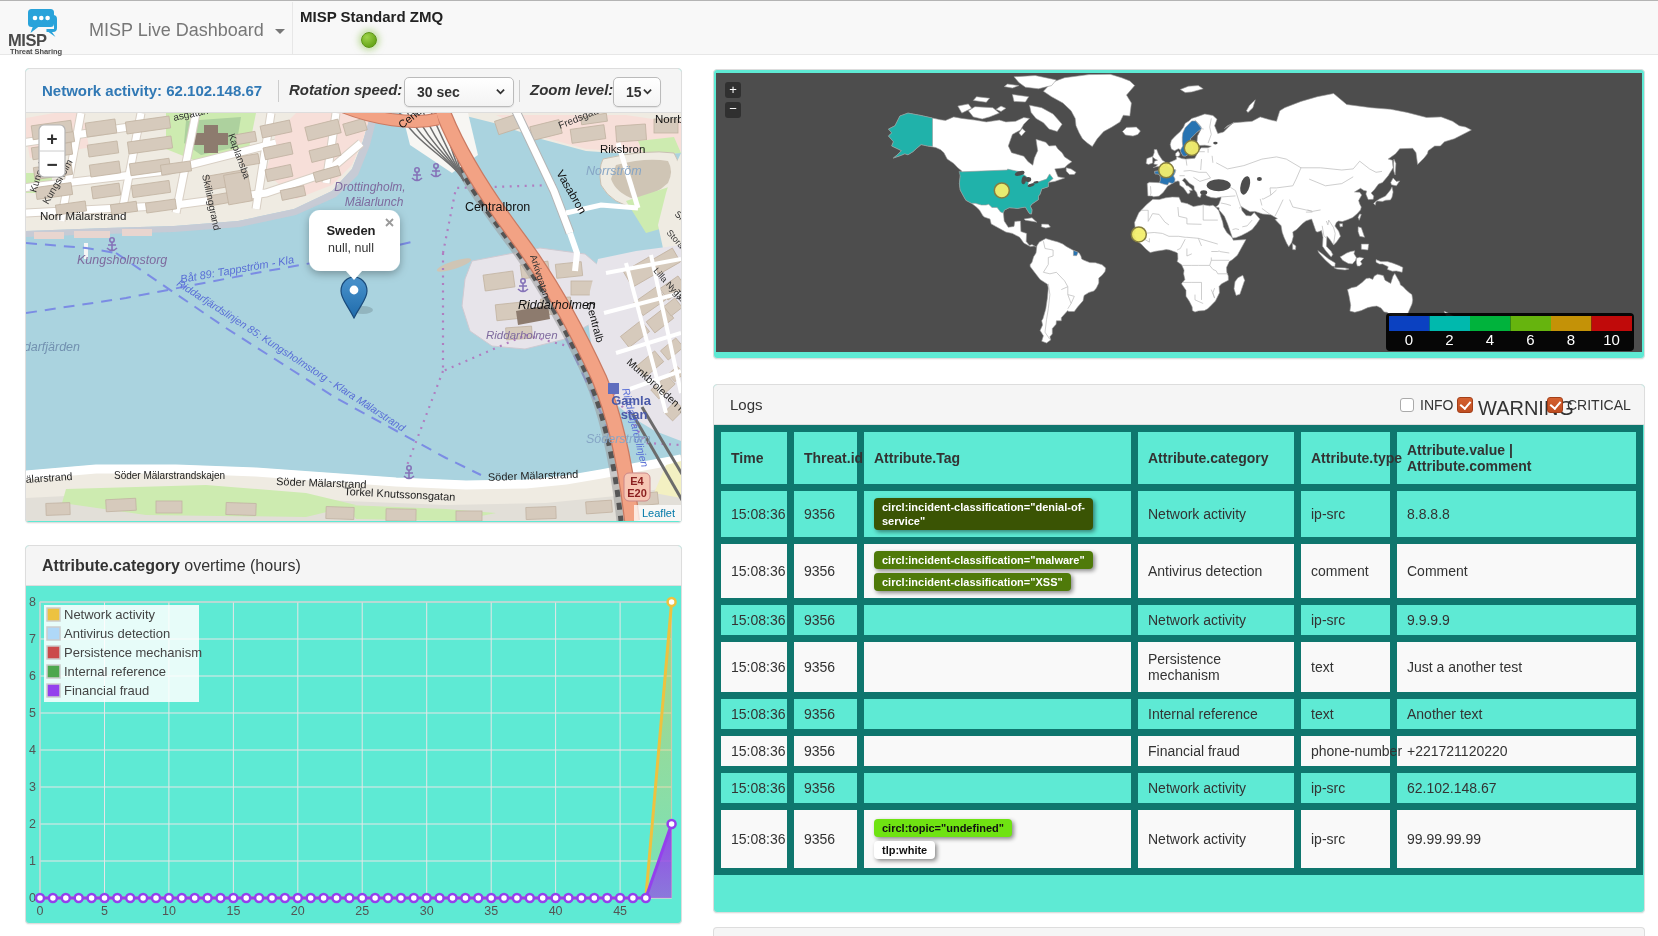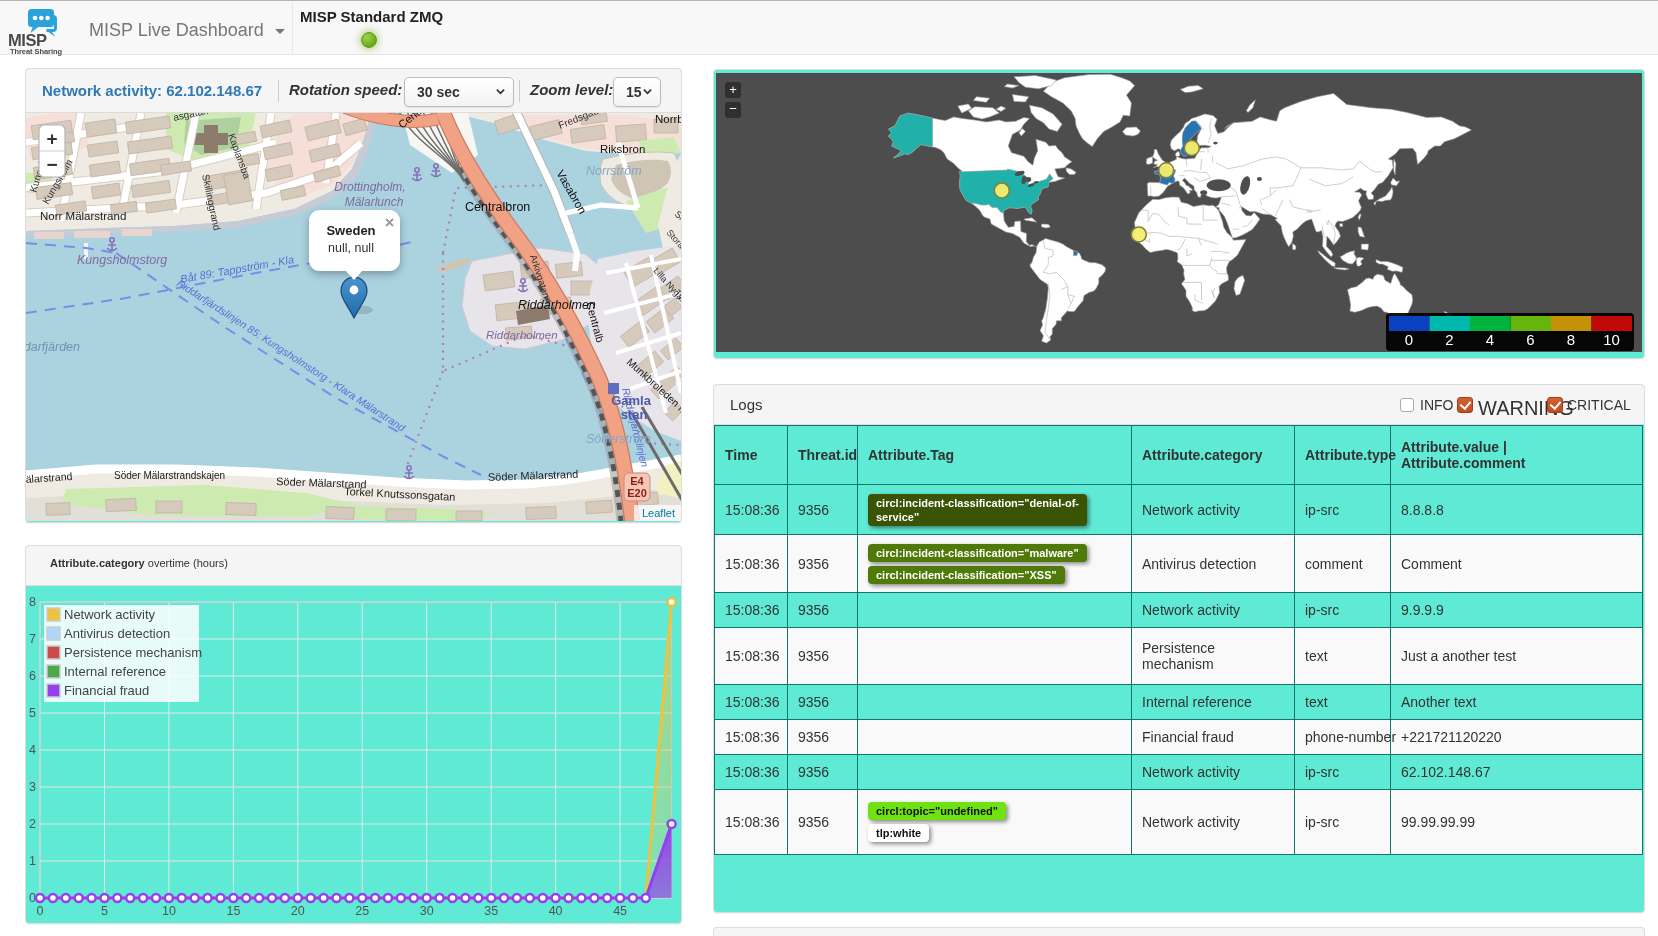--- a/index.html
+++ b/index.html
@@ -8,21 +8,21 @@
 .caret{display:inline-block;width:0;height:0;border-left:5px solid transparent;border-right:5px solid transparent;border-top:5px solid #777;margin-left:6px;vertical-align:middle}
 .navdiv{position:absolute;left:292px;top:1px;height:53px;width:1px;background:#e7e7e7}
 .zmqtitle{position:absolute;left:300px;top:7px;font-weight:bold;font-size:15px;color:#222}
 .zmqdot{position:absolute;left:361px;top:31px;width:16px;height:16px;border-radius:50%;background:radial-gradient(circle at 35% 30%,#9ed44a,#6aa81c 70%);box-shadow:0 0 7px 2px rgba(130,190,60,.55);border:1px solid #5b9415}
 .panel{position:absolute;background:#5eead4;border:1px solid #ddd;border-radius:4px;box-shadow:0 1px 1px rgba(0,0,0,.05)}
 .phead{background:#f5f5f5;border-bottom:1px solid #ddd;border-radius:3px 3px 0 0;color:#333}
 .selbox{position:absolute;height:30px;background:linear-gradient(#ffffff,#f3f3f3);border:1px solid #bbb;border-radius:5px;box-shadow:0 1px 1px rgba(0,0,0,.08);font-weight:bold;font-size:14px;color:#333;line-height:28px;padding-left:12px}
 .selbox .chev{position:absolute;right:8px;top:9px;width:9px;height:9px}
 .itl{font-style:italic;font-weight:bold;color:#333;font-size:15px}
 table.logs{border-collapse:collapse;width:929px;table-layout:fixed;font-size:14px}
-table.logs th,table.logs td{border:1px solid #0f766e;padding:7px 10px;vertical-align:middle;text-align:left;font-size:14px;color:#333}
+table.logs th,table.logs td{border:7px solid #0f766e;padding:7px 10px;vertical-align:middle;text-align:left;font-size:14px;color:#333}
 table.logs th{font-weight:bold}
 table.logs tr.odd td{background:#f9f9f9}
 .tag{display:inline-block;font-weight:bold;font-size:11px;padding:2px 8px;border-radius:4px;box-shadow:2px 2px 4px rgba(0,0,0,.45);line-height:14px}
 .cb{display:inline-block;width:14px;height:14px;border:1px solid #aaa;border-radius:3px;background:#fff;vertical-align:-2px}
 .cbc{display:inline-block;width:16px;height:16px;border-radius:3px;background:linear-gradient(#d4602f,#bf4e22);vertical-align:-3px;position:relative;border:1px solid #a33f18}
 .cbc:after{content:"";position:absolute;left:4px;top:1px;width:5px;height:8px;border:solid #fff;border-width:0 2.5px 2.5px 0;transform:rotate(40deg)}
 </style></head>
 <body>
 <div class="navbar">
   <div class="logo">
@@ -289,21 +289,21 @@
           <filter id="psh" x="-30%" y="-30%" width="160%" height="160%">
             <feDropShadow dx="0" dy="3" stdDeviation="4" flood-opacity="0.3"></feDropShadow>
           </filter>
         </defs>
       </svg>
     </div>
 </div>
 
 <div class="panel" style="left:25px;top:545px;width:657px;height:379px">
   <div class="phead" style="height:40px;position:relative">
-    <span style="position:absolute;left:24px;top:11px;font-size:11px"><b>Attribute.category</b> overtime (hours)</span>
+    <span style="position:absolute;left:16px;top:11px;font-size:16px"><b>Attribute.category</b> overtime (hours)</span>
   </div>
   <div style="position:relative;width:655px;height:337px">
       <svg width="657" height="339" viewBox="0 0 657 339" font-family="Liberation Sans, sans-serif" style="position:absolute;left:0;top:0">
         <line x1="14.0" y1="312.0" x2="645.6" y2="312.0" stroke="#e6e6e6" stroke-width="1"></line>
         <line x1="14.0" y1="275.0" x2="645.6" y2="275.0" stroke="#e6e6e6" stroke-width="1"></line>
         <line x1="14.0" y1="238.0" x2="645.6" y2="238.0" stroke="#e6e6e6" stroke-width="1"></line>
         <line x1="14.0" y1="201.0" x2="645.6" y2="201.0" stroke="#e6e6e6" stroke-width="1"></line>
         <line x1="14.0" y1="164.0" x2="645.6" y2="164.0" stroke="#e6e6e6" stroke-width="1"></line>
         <line x1="14.0" y1="127.0" x2="645.6" y2="127.0" stroke="#e6e6e6" stroke-width="1"></line>
         <line x1="14.0" y1="90.0" x2="645.6" y2="90.0" stroke="#e6e6e6" stroke-width="1"></line>

